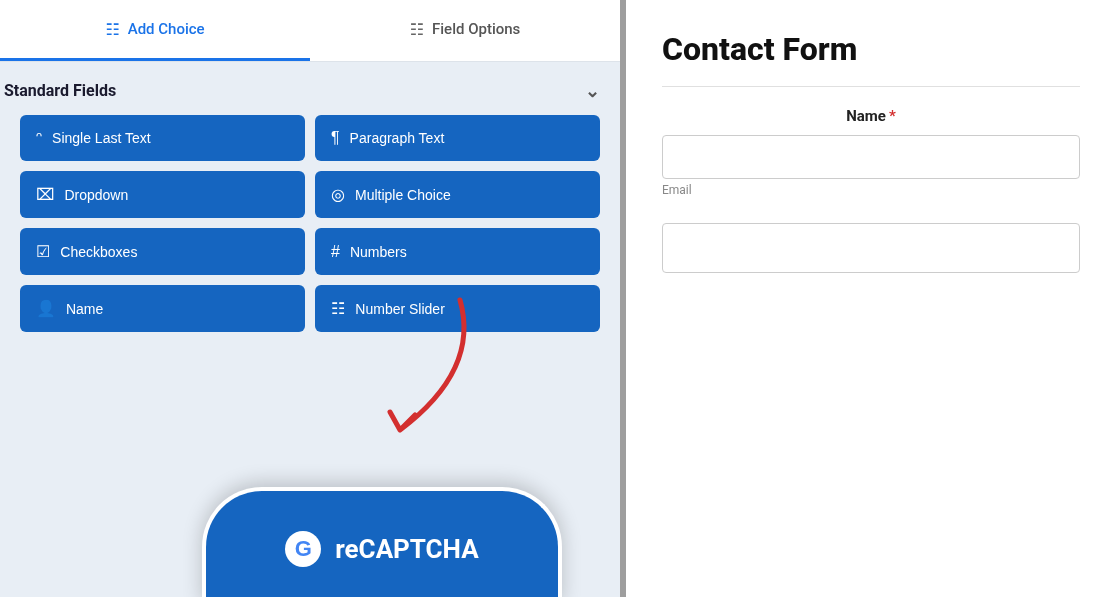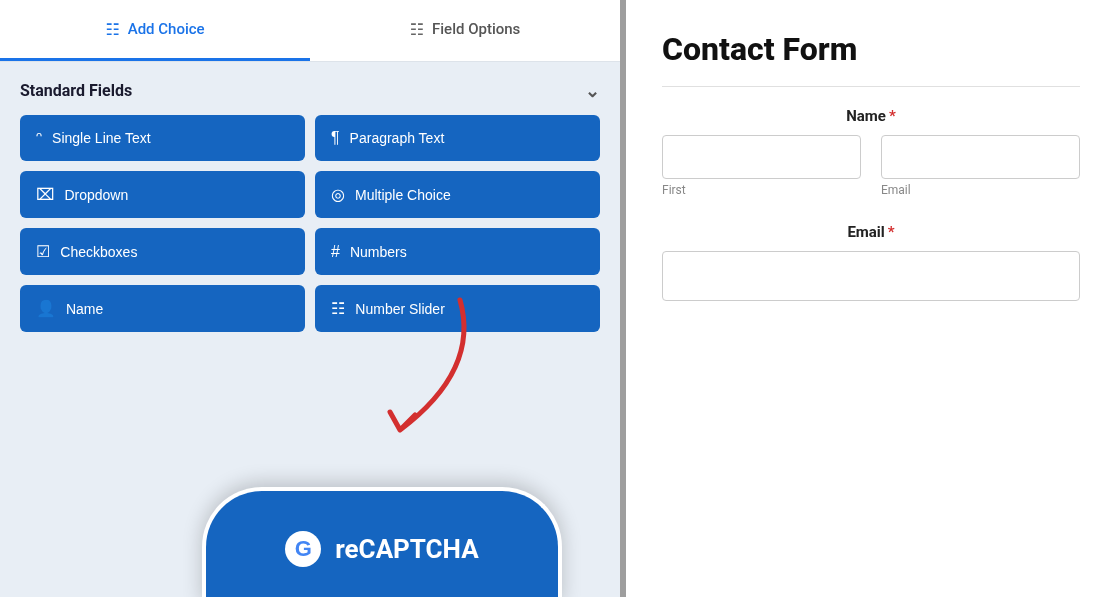--- a/index.html
+++ b/index.html
@@ -51,21 +51,21 @@
     }
     .tab.active .tab-icon {
       color: #1a73e8;
     }
 
     
     .section-header {
       display: flex;
       align-items: center;
       justify-content: space-between;
-      padding: 18px 20px 14px 20px;
+      padding: 18px 20px 14px 4px;
       font-size: 16px;
       font-weight: 700;
       color: #1a1a2e;
     }
     .chevron { font-size: 18px; color: #555; }
 
     
     .fields-grid {
       display: grid;
       grid-template-columns: 1fr 1fr;
@@ -230,21 +230,21 @@
   </div>
 
   <div class="section-header">
     <span>Standard Fields</span>
     <span class="chevron">⌄</span>
   </div>
 
   <div class="fields-grid">
     <button class="field-btn">
       <span class="btn-icon">ᵔ</span>
-      <span>Single Line Text</span>
+      <span>Single Last Text</span>
     </button>
     <button class="field-btn">
       <span class="btn-icon">¶</span>
       <span>Paragraph Text</span>
     </button>
     <button class="field-btn">
       <span class="btn-icon">⌧</span>
       <span>Dropdown</span>
     </button>
     <button class="field-btn">
@@ -286,27 +286,20 @@
   <h1 class="form-title">Contact Form</h1>
   <div class="form-divider"></div>
 
   <div class="form-label">
     <span>Name</span><span class="required-star">*</span>
   </div>
 
   <div class="name-row">
     <div class="name-field">
       <input class="form-input" type="text" style="">
-      <span class="field-sublabel">First</span>
-    </div>
-    <div class="name-field">
-      <input class="form-input" type="text" style="">
       <span class="field-sublabel">Email</span>
     </div>
   </div>
 
   <div class="email-section">
-    <div class="form-label">
-      <span>Email</span><span class="required-star">*</span>
-    </div>
     <input class="email-input" type="email" style="">
   </div>
 </div>
 
 </body></html>

